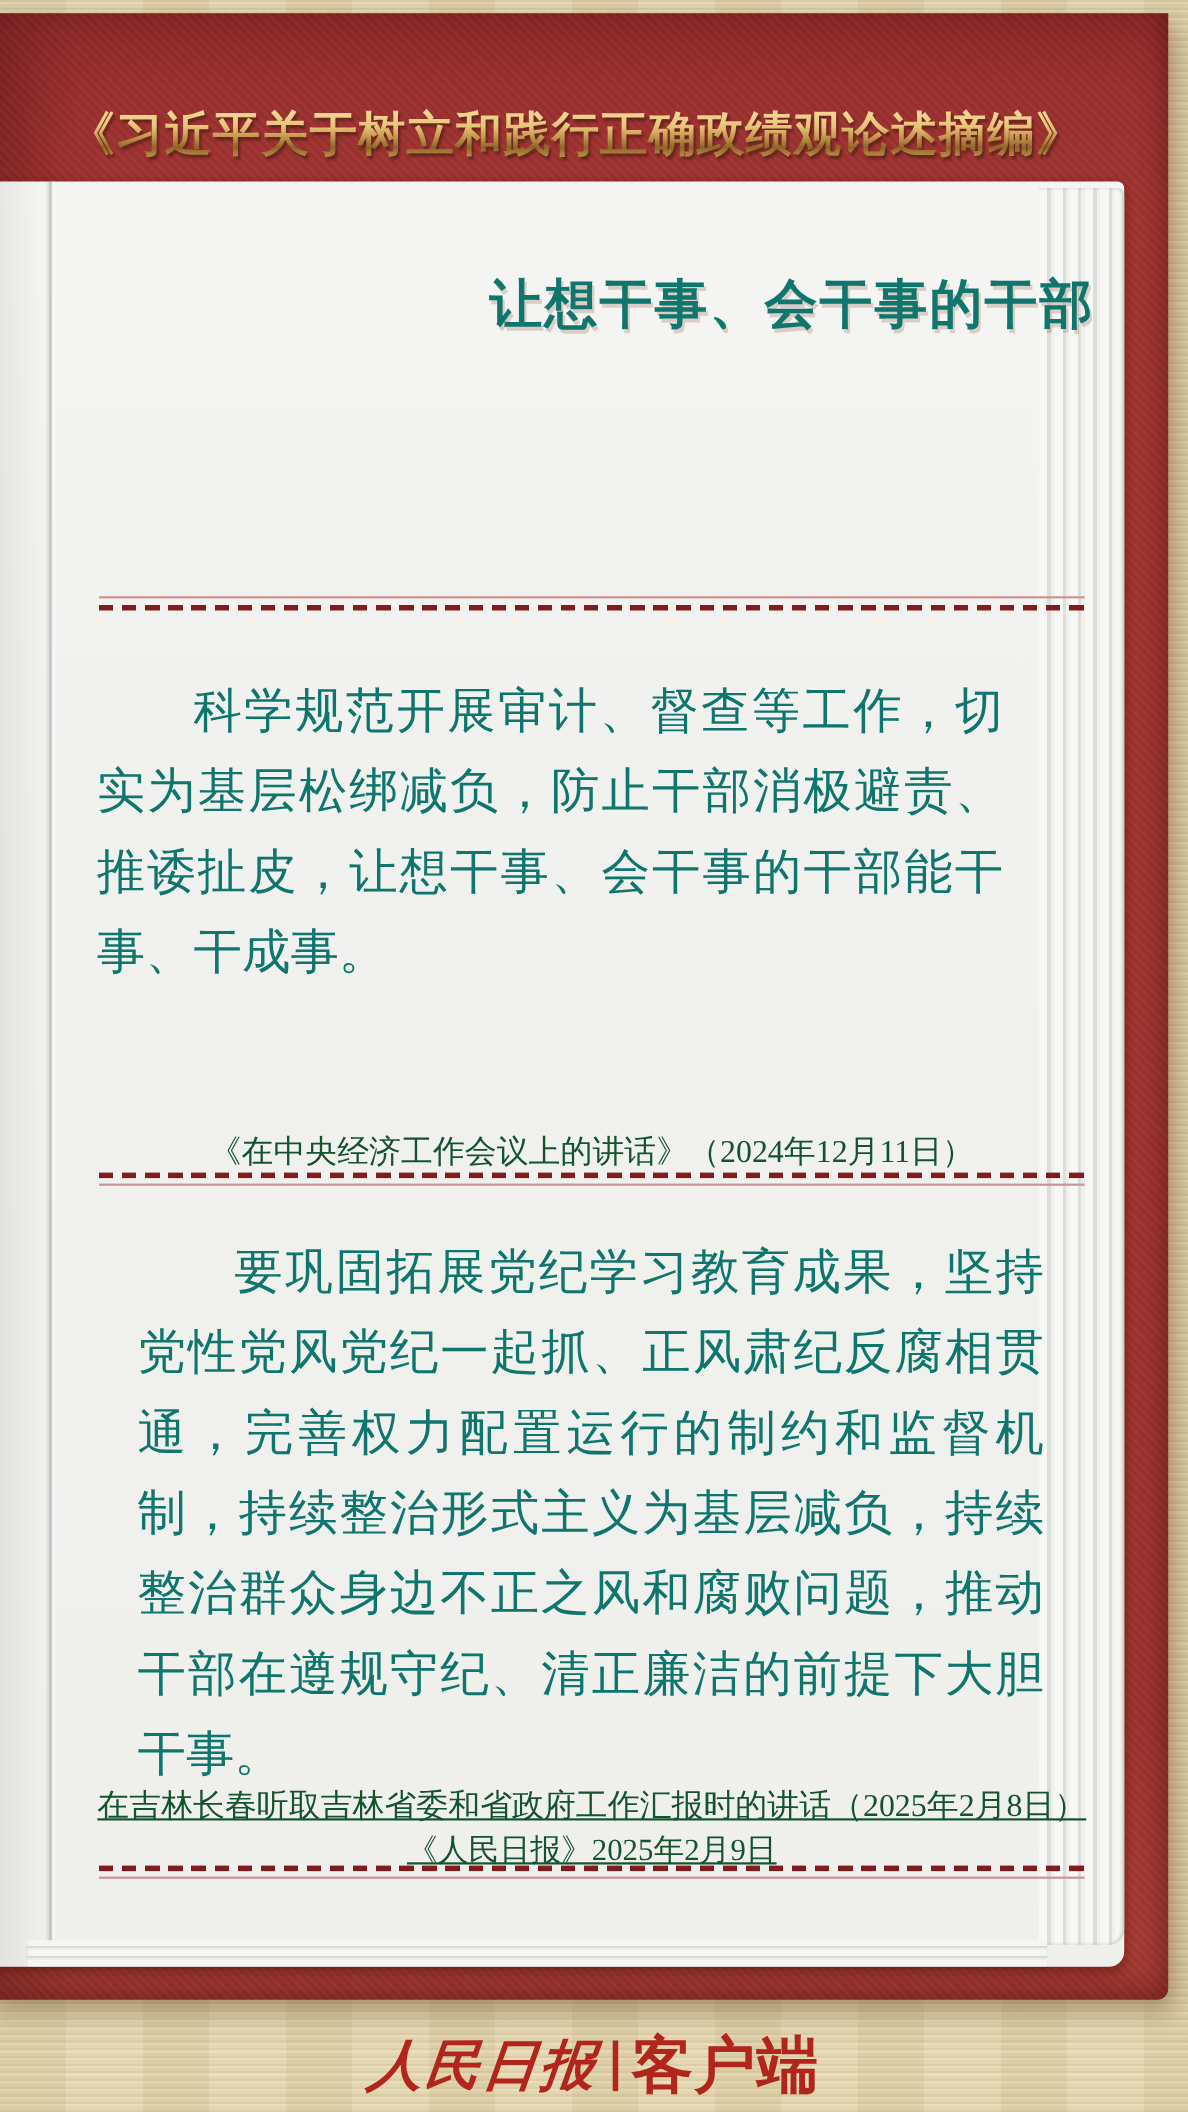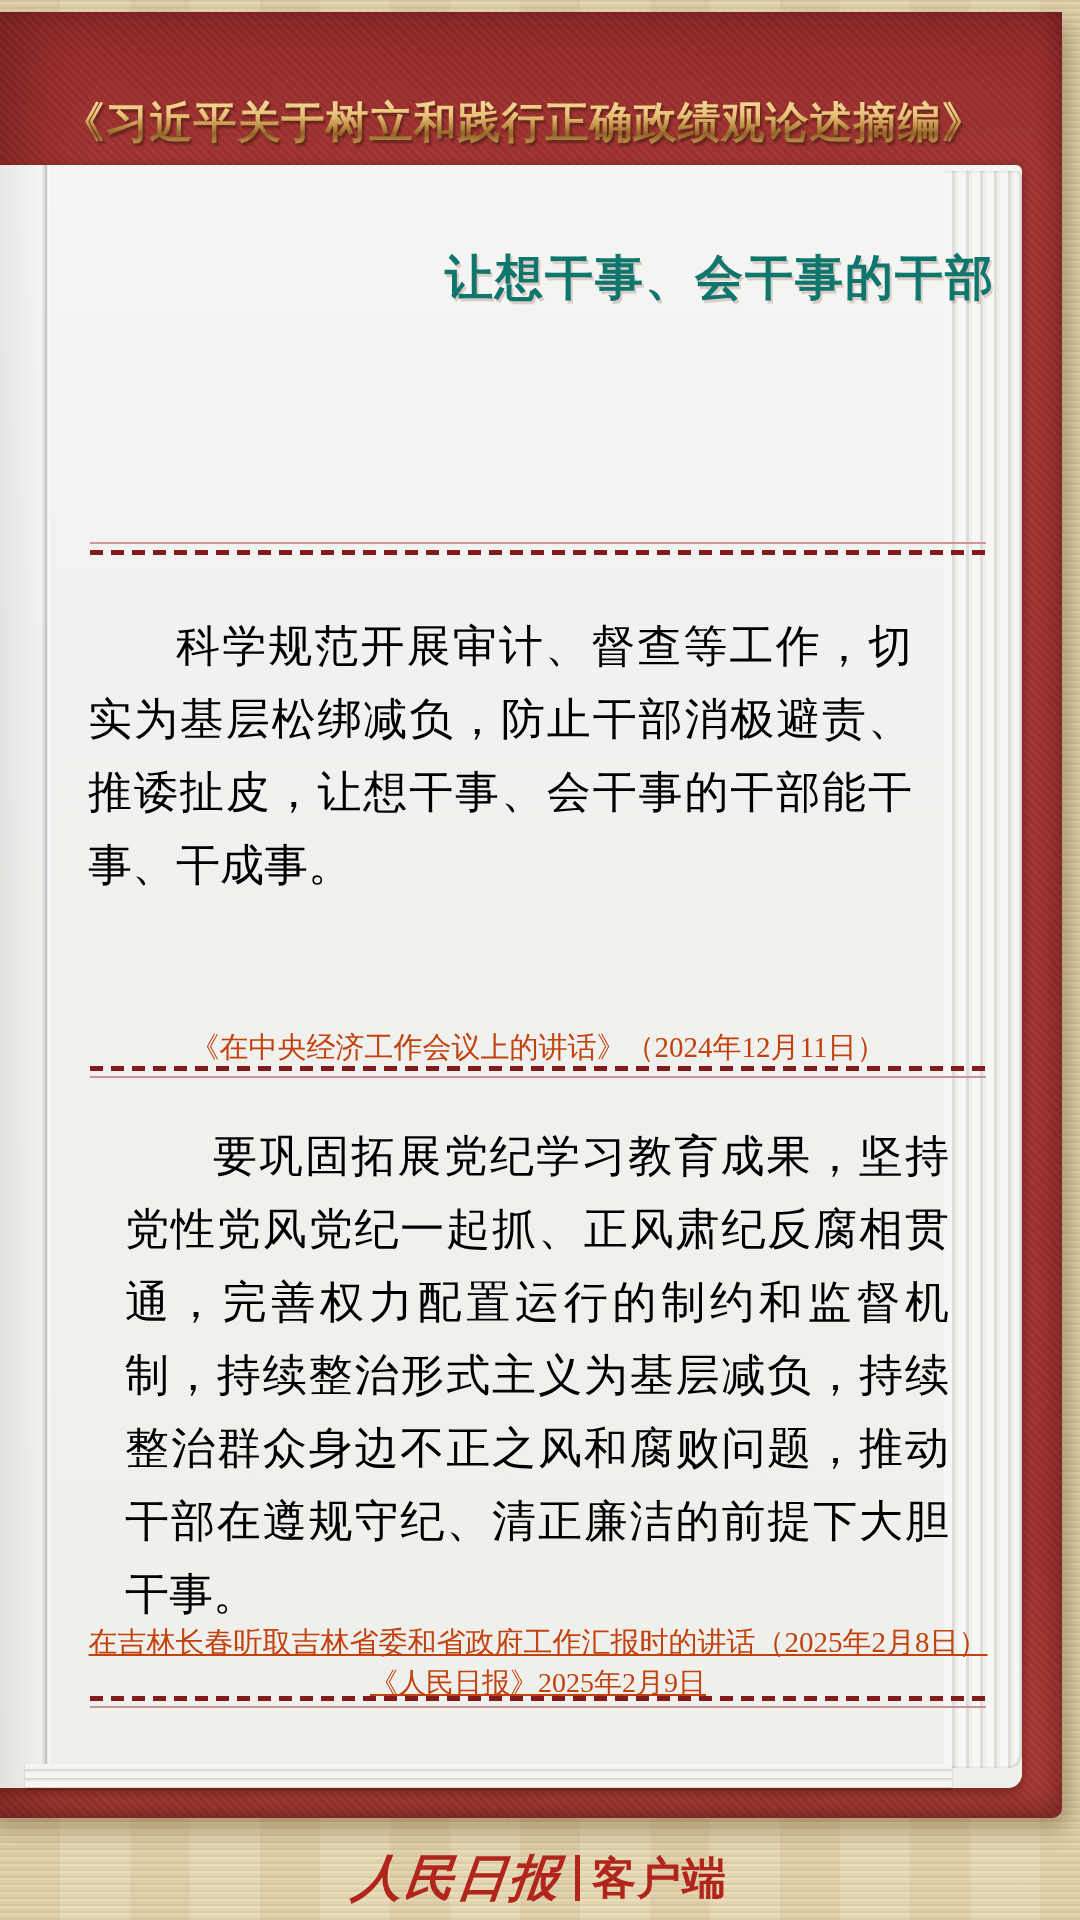--- a/index.html
+++ b/index.html
@@ -66,41 +66,41 @@
   .divider{position:absolute;left:90px;width:896px;z-index:4;}
   .divider .solid{height:2px;background:#c99597;}
   .divider .dashed{
     height:5px;margin-top:6px;
     background:repeating-linear-gradient(90deg,#821c1c 0 13px,rgba(0,0,0,0) 13px 21px);
   }
   .divider.flip .dashed{margin-top:0;}
   .divider.flip .solid{margin-top:5px;}
   .excerpt{
     position:absolute;left:88px;width:824px;z-index:4;
-    font-size:44px;line-height:73px;color:#000000;
+    font-size:44px;line-height:73px;color:#0f766e;
     text-align:justify;text-indent:2em;letter-spacing:0;
   }
   .citation{
     position:absolute;left:55px;width:966px;text-align:center;z-index:4;
-    color:#c2410c;
+    color:#14532d;
   }
   .citation .cl1{display:block;font-size:29px;line-height:42px;}
   .citation .cl2{display:block;font-size:28px;line-height:40px;}
   .footer-logo{
     position:absolute;left:0;top:1846px;width:1080px;height:64px;z-index:1;
     display:flex;align-items:center;justify-content:center;color:#b2251c;
   }
   .logo-script{
     font-size:50px;font-weight:bold;font-style:italic;
     font-family:"Liberation Serif","DejaVu Serif",serif;
     transform:skewX(-6deg);letter-spacing:2px;
   }
   .logo-bar{width:5px;height:46px;background:#b2251c;margin:0 12px 0 14px;}
   .logo-client{
-    font-size:44px;font-weight:bold;letter-spacing:1px;
+    font-size:56px;font-weight:bold;letter-spacing:1px;
     font-family:Liberation Mono, monospace;
   }
 </style>
 </head>
 <body>
 
 <div class="book">
   <div class="book-title">《习近平关于树立和践行正确政绩观论述摘编》</div>
 </div>
 

